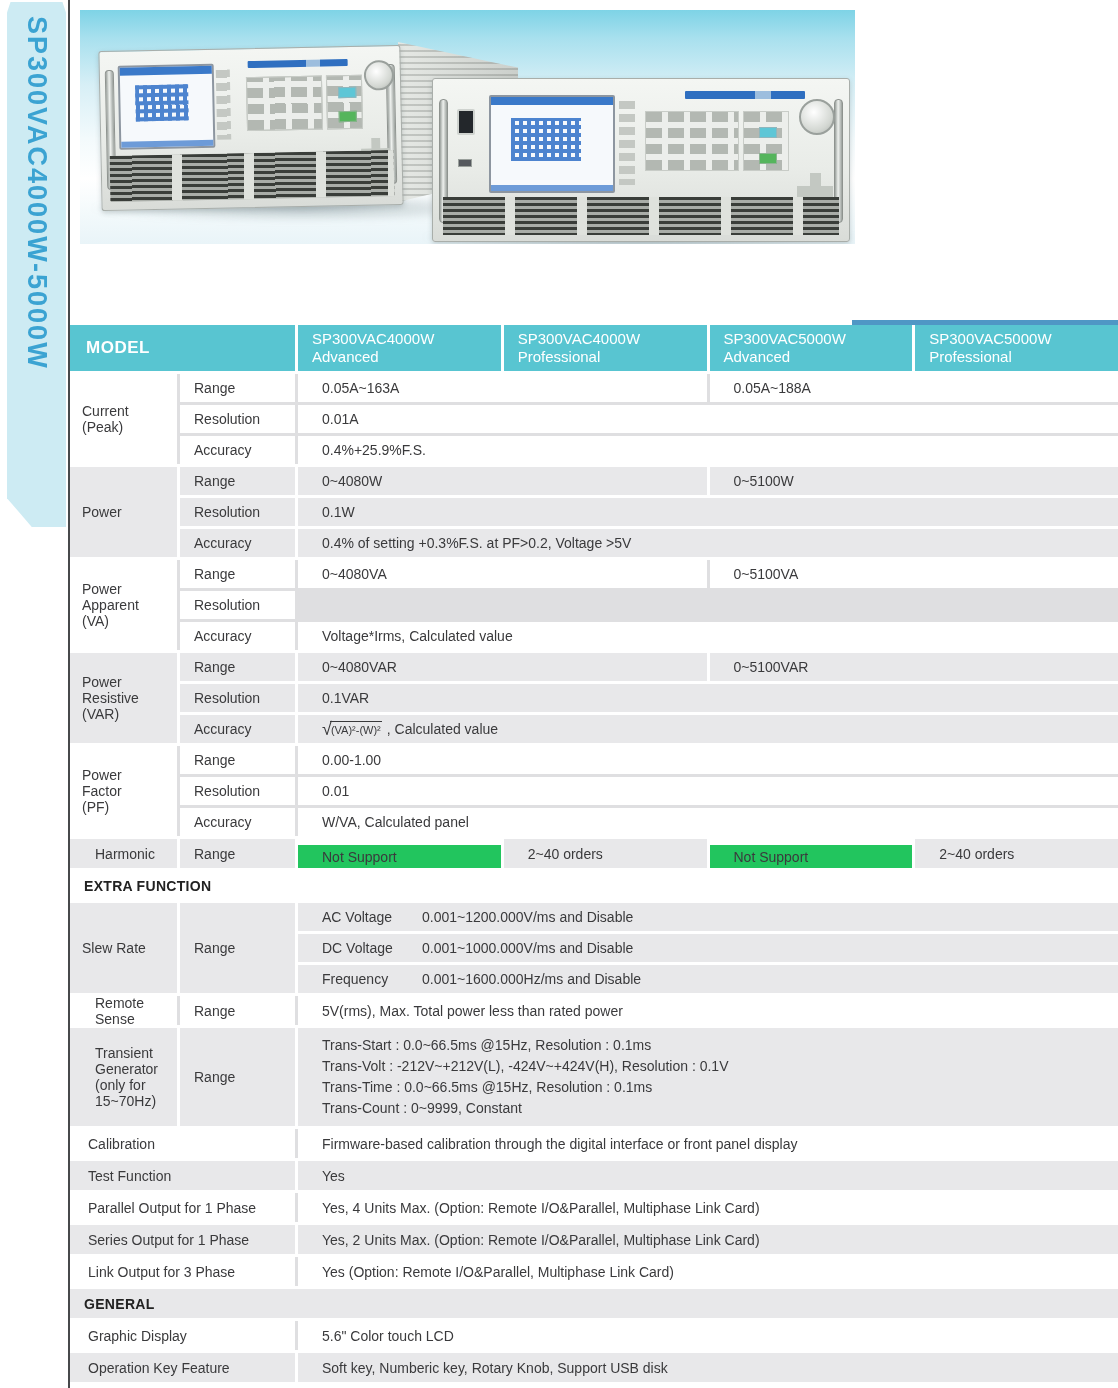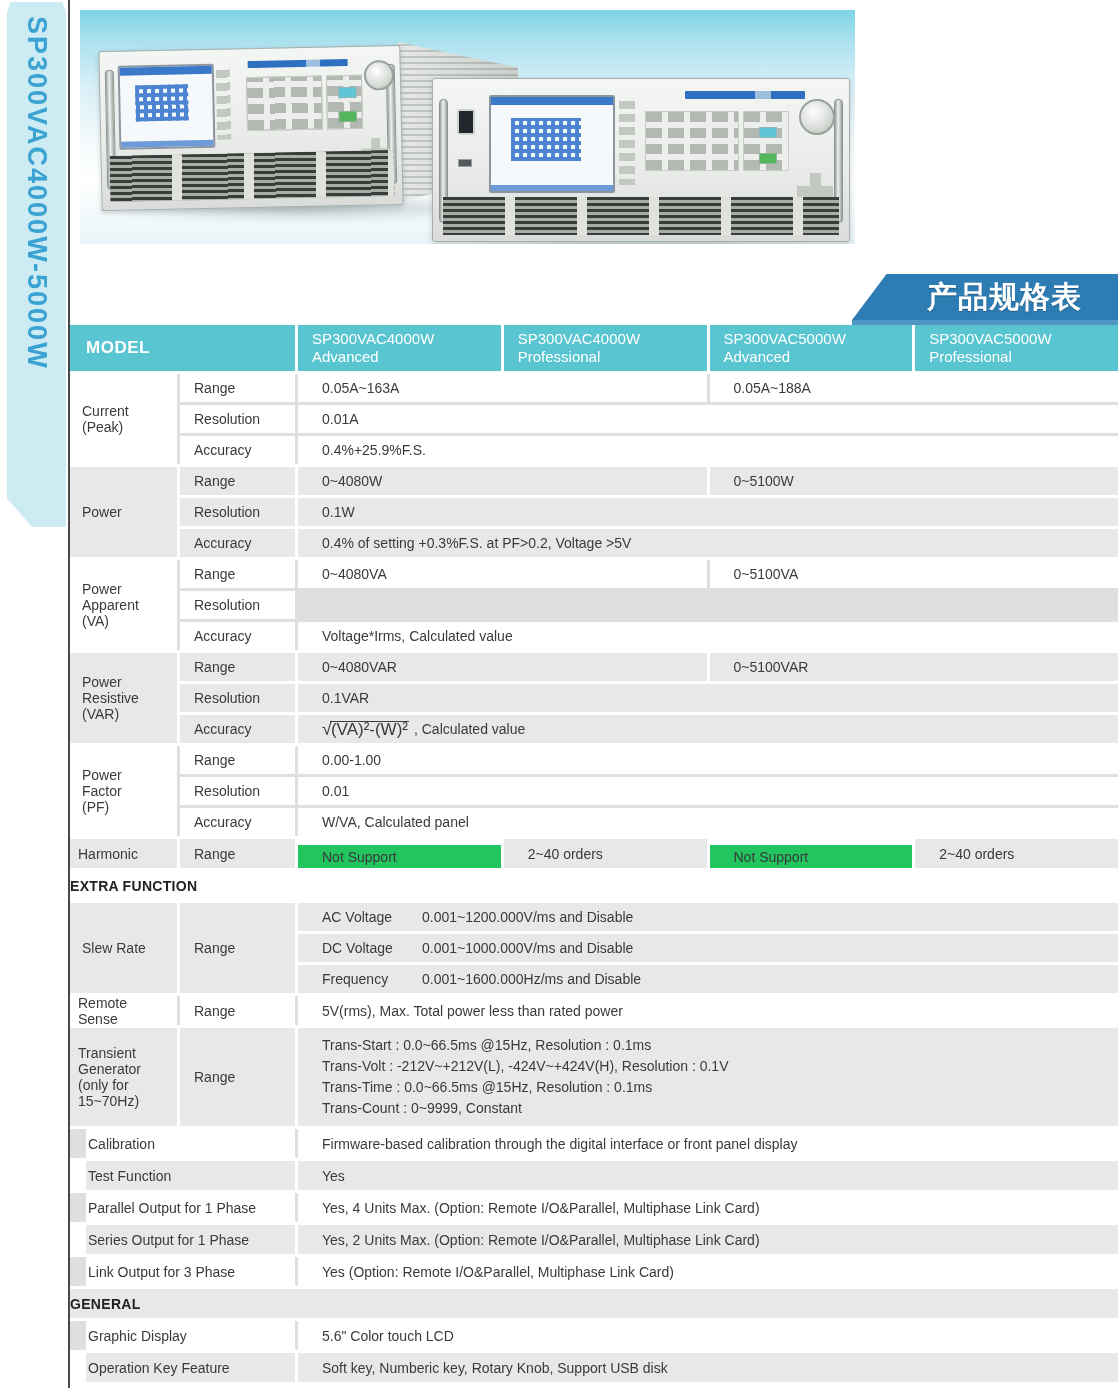--- a/index.html
+++ b/index.html
@@ -66,33 +66,33 @@
   .sec.r1{grid-auto-rows:29px;}
   .sec.tall{grid-auto-rows:98px;border-radius:18px;}
   .sec.head{grid-auto-rows:46px;background:#ffffff;}
   .cell{display:flex;align-items:center;white-space:pre-line;line-height:16px;}
   .light .cell{background:#fff;}
   .dark .cell{background:#e8e8ea;}
   .cell.wc{background:#22c55e;margin-top:6px;}
   .cell.th{background:#58c5d1;color:#fff;padding-left:14px;font-size:15px;line-height:18px;}
   .cell.th.model{grid-column:1 / span 2;font-weight:bold;font-size:17px;letter-spacing:.5px;padding-left:16px;}
   .cat{grid-column:1;grid-row:1 / span 3;padding-left:12px;}
-  .cat1{grid-column:1;padding-left:8px;}
+  .cat1{grid-column:1;padding-left:25px;}
   .sub{grid-column:2;padding-left:14px;}
   .sub3{grid-column:2;grid-row:1 / span 3;padding-left:14px;}
-  .lab{grid-column:1 / span 2;padding-left:2px;margin-left:16px;}
+  .lab{grid-column:1 / span 2;padding-left:18px;}
   .val{padding-left:24px;}
   .s2a{grid-column:3 / span 2;}
   .s2b{grid-column:5 / span 2;}
   .s4{grid-column:3 / span 4;}
   .c3{grid-column:3;}.c4{grid-column:4;}.c5{grid-column:5;}.c6{grid-column:6;}
-  .full{grid-column:1 / span 6;font-weight:bold;color:#222;letter-spacing:.3px;text-align:right;}
+  .full{grid-column:1 / span 6;font-weight:bold;color:#222;padding-left:14px;letter-spacing:.3px;text-align:right;}
   .srow .lb{display:inline-block;min-width:100px;}
   .formula .rad{font-size:18px;margin-right:-2px;}
-  .formula .radicand{border-top:1px solid #3a3a3c;font-size:17px;padding:0 1px;margin-right:5px;}
+  .formula .radicand{border-top:1px solid #3a3a3c;font-size:11px;padding:0 1px;margin-right:5px;}
   .tallcell{line-height:21px;align-items:center;}
 </style>
 </head>
 <body>
 
 <div class="page">
 
   <div class="vrule"></div>
 
   <div class="side-tab">
@@ -135,23 +135,20 @@
       <div class="keys" style="left:212px;top:32px;width:92px;height:58px"></div>
       <div class="keys" style="left:310px;top:32px;width:44px;height:58px"></div>
       <div class="key-cyan" style="left:326px;top:48px"></div>
       <div class="key-green" style="left:326px;top:74px"></div>
       <div class="knob" style="left:366px;top:20px;width:32px;height:32px"></div>
       <div class="apad" style="left:364px;top:94px"></div>
       <div class="vents" style="left:10px;top:118px;width:396px;height:38px"></div>
     </div>
   </div>
 
-  <div class="banner">
-    <span>产品规格表</span>
-  </div>
   <div class="banner-strip"></div>
 
   <div class="tbl">
 
     <div class="sec head">
       <div class="cell th model">MODEL</div>
       <div class="cell th c3">SP300VAC4000W
 Advanced</div>
       <div class="cell th c4">SP300VAC4000W
 Professional</div>

